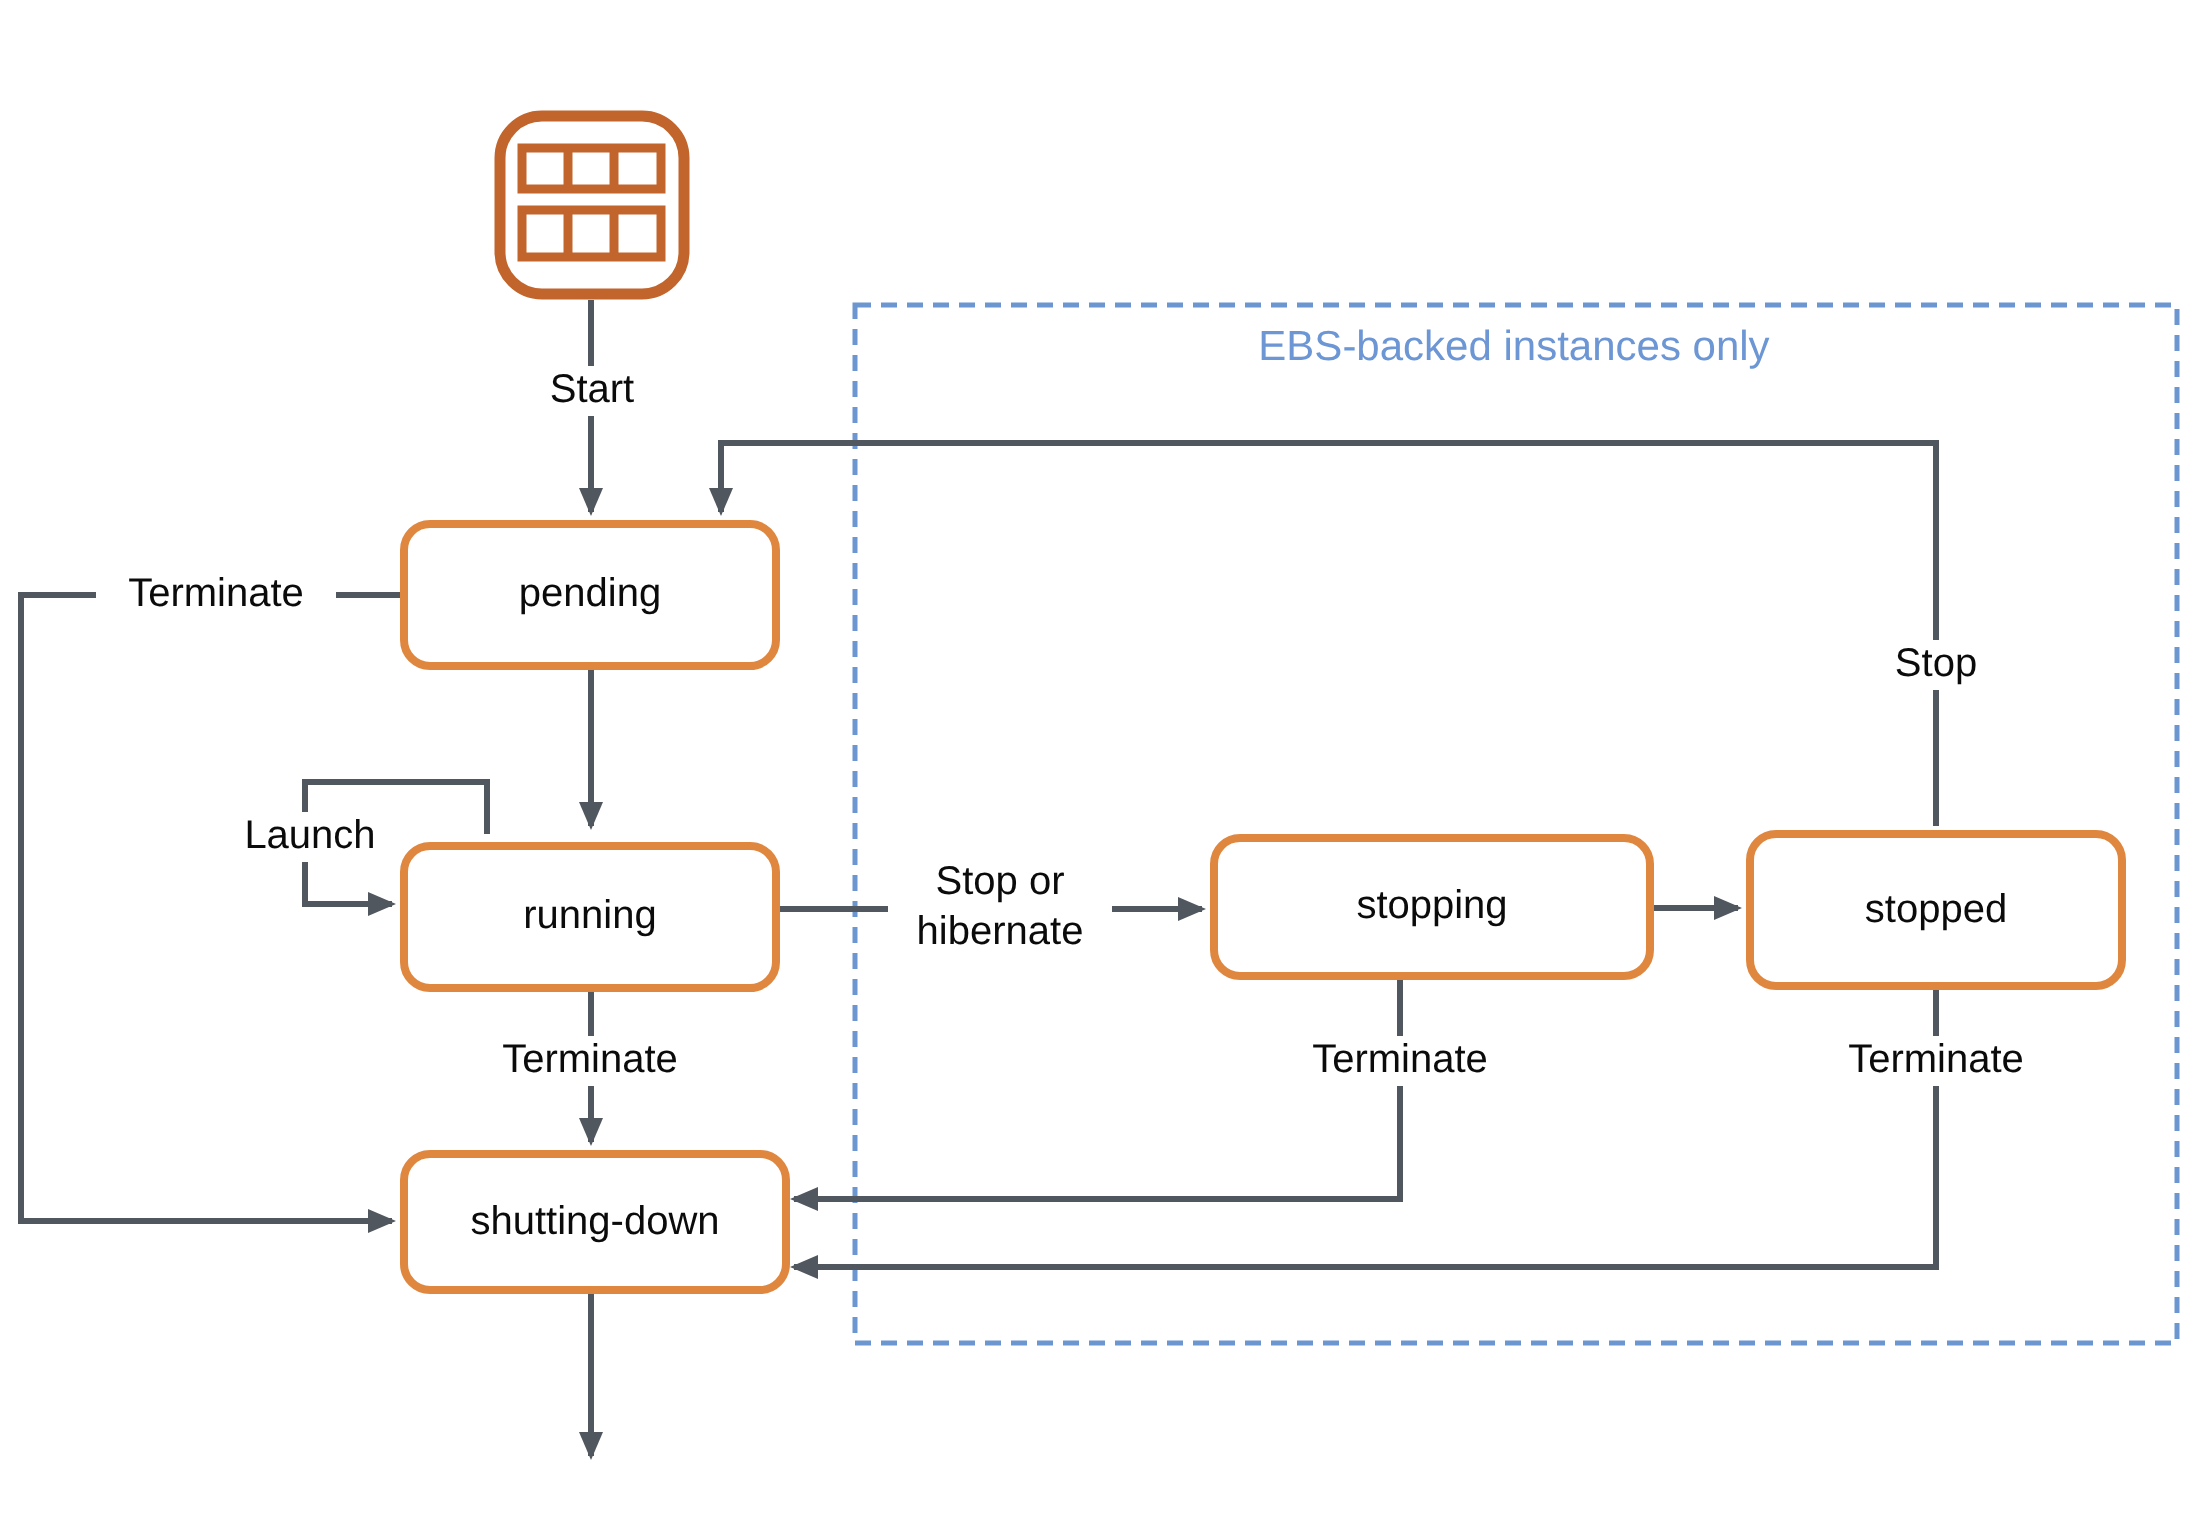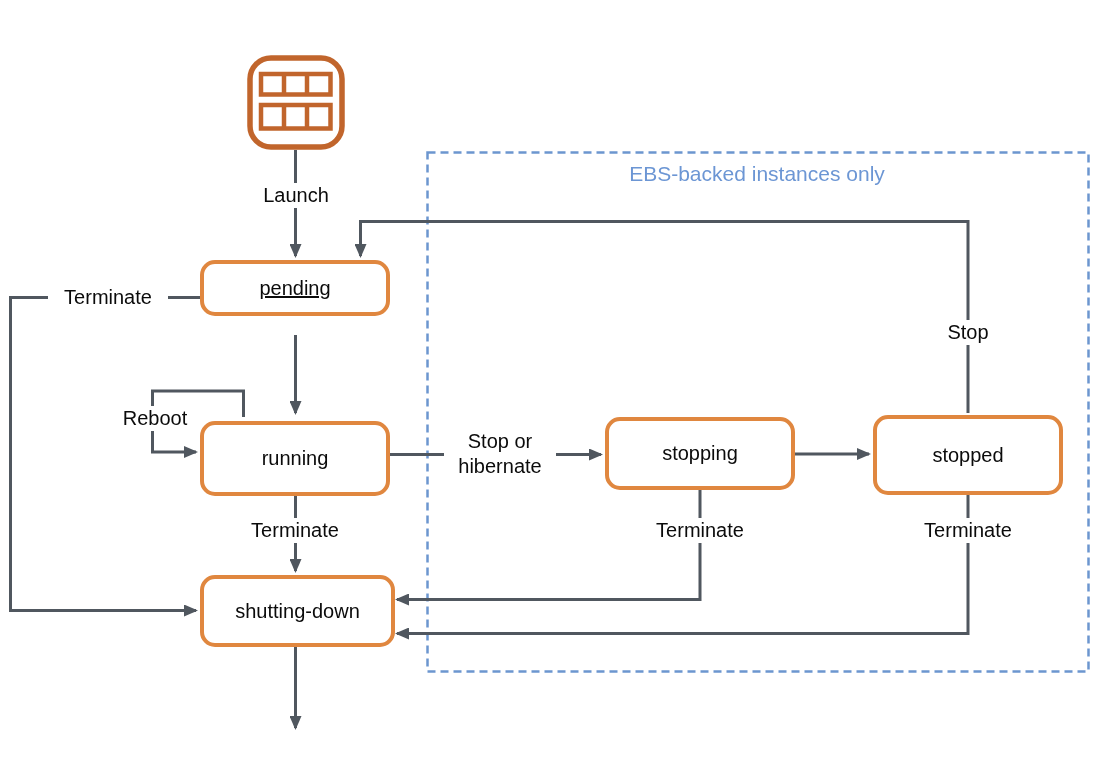--- a/index.html
+++ b/index.html
@@ -32,23 +32,23 @@
     position: absolute;
     border: 4px solid var(--node-border);
     border-radius: 15px;
     background: #fff;
     display: flex;
     align-items: center;
     justify-content: center;
     font-size: 20px;
     color: var(--text);
   }
-  #node-pending       { left: 200px; top: 213px; width: 190px; height: 56px; text-decoration: underline; }
+  #node-pending       { left: 200px; top: 213px; width: 190px; height: 75px; }
   #node-running       { left: 200px; top: 374px; width: 190px; height: 75px; }
-  #node-stopping      { left: 605px; top: 370px; width: 190px; height: 73px; }
+  #node-stopping      { left: 605px; top: 370px; width: 222px; height: 73px; }
   #node-stopped       { left: 873px; top: 368px; width: 190px; height: 80px; }
   #node-shutting-down { left: 200px; top: 528px; width: 195px; height: 72px; }
   #node-terminated    { left: 200px; top: 685px; width: 192px; height: 73px; }
 
   .lbl {
     position: absolute;
     font-size: 20px;
     line-height: 25px;
     color: var(--text);
     text-align: center;
@@ -107,22 +107,22 @@
   </svg>
 
   <div class="lbl" id="lbl-ebs">EBS-backed instances only</div>
 
   <div class="node" id="node-pending">pending</div>
   <div class="node" id="node-running">running</div>
   <div class="node" id="node-stopping">stopping</div>
   <div class="node" id="node-stopped">stopped</div>
   <div class="node" id="node-shutting-down">shutting-down</div>
 
-  <div class="lbl" id="lbl-launch">Launch</div>
+  <div class="lbl" id="lbl-launch">Start</div>
   <div class="lbl" id="lbl-terminate-pending">Terminate</div>
-  <div class="lbl" id="lbl-reboot">Reboot</div>
+  <div class="lbl" id="lbl-reboot">Launch</div>
   <div class="lbl" id="lbl-stop-hibernate">Stop or hibernate</div>
   <div class="lbl" id="lbl-terminate-running">Terminate</div>
   <div class="lbl" id="lbl-terminate-stopping">Terminate</div>
   <div class="lbl" id="lbl-terminate-stopped">Terminate</div>
   <div class="lbl" id="lbl-start">Stop</div>
 
 </div>
 
 </body></html>

